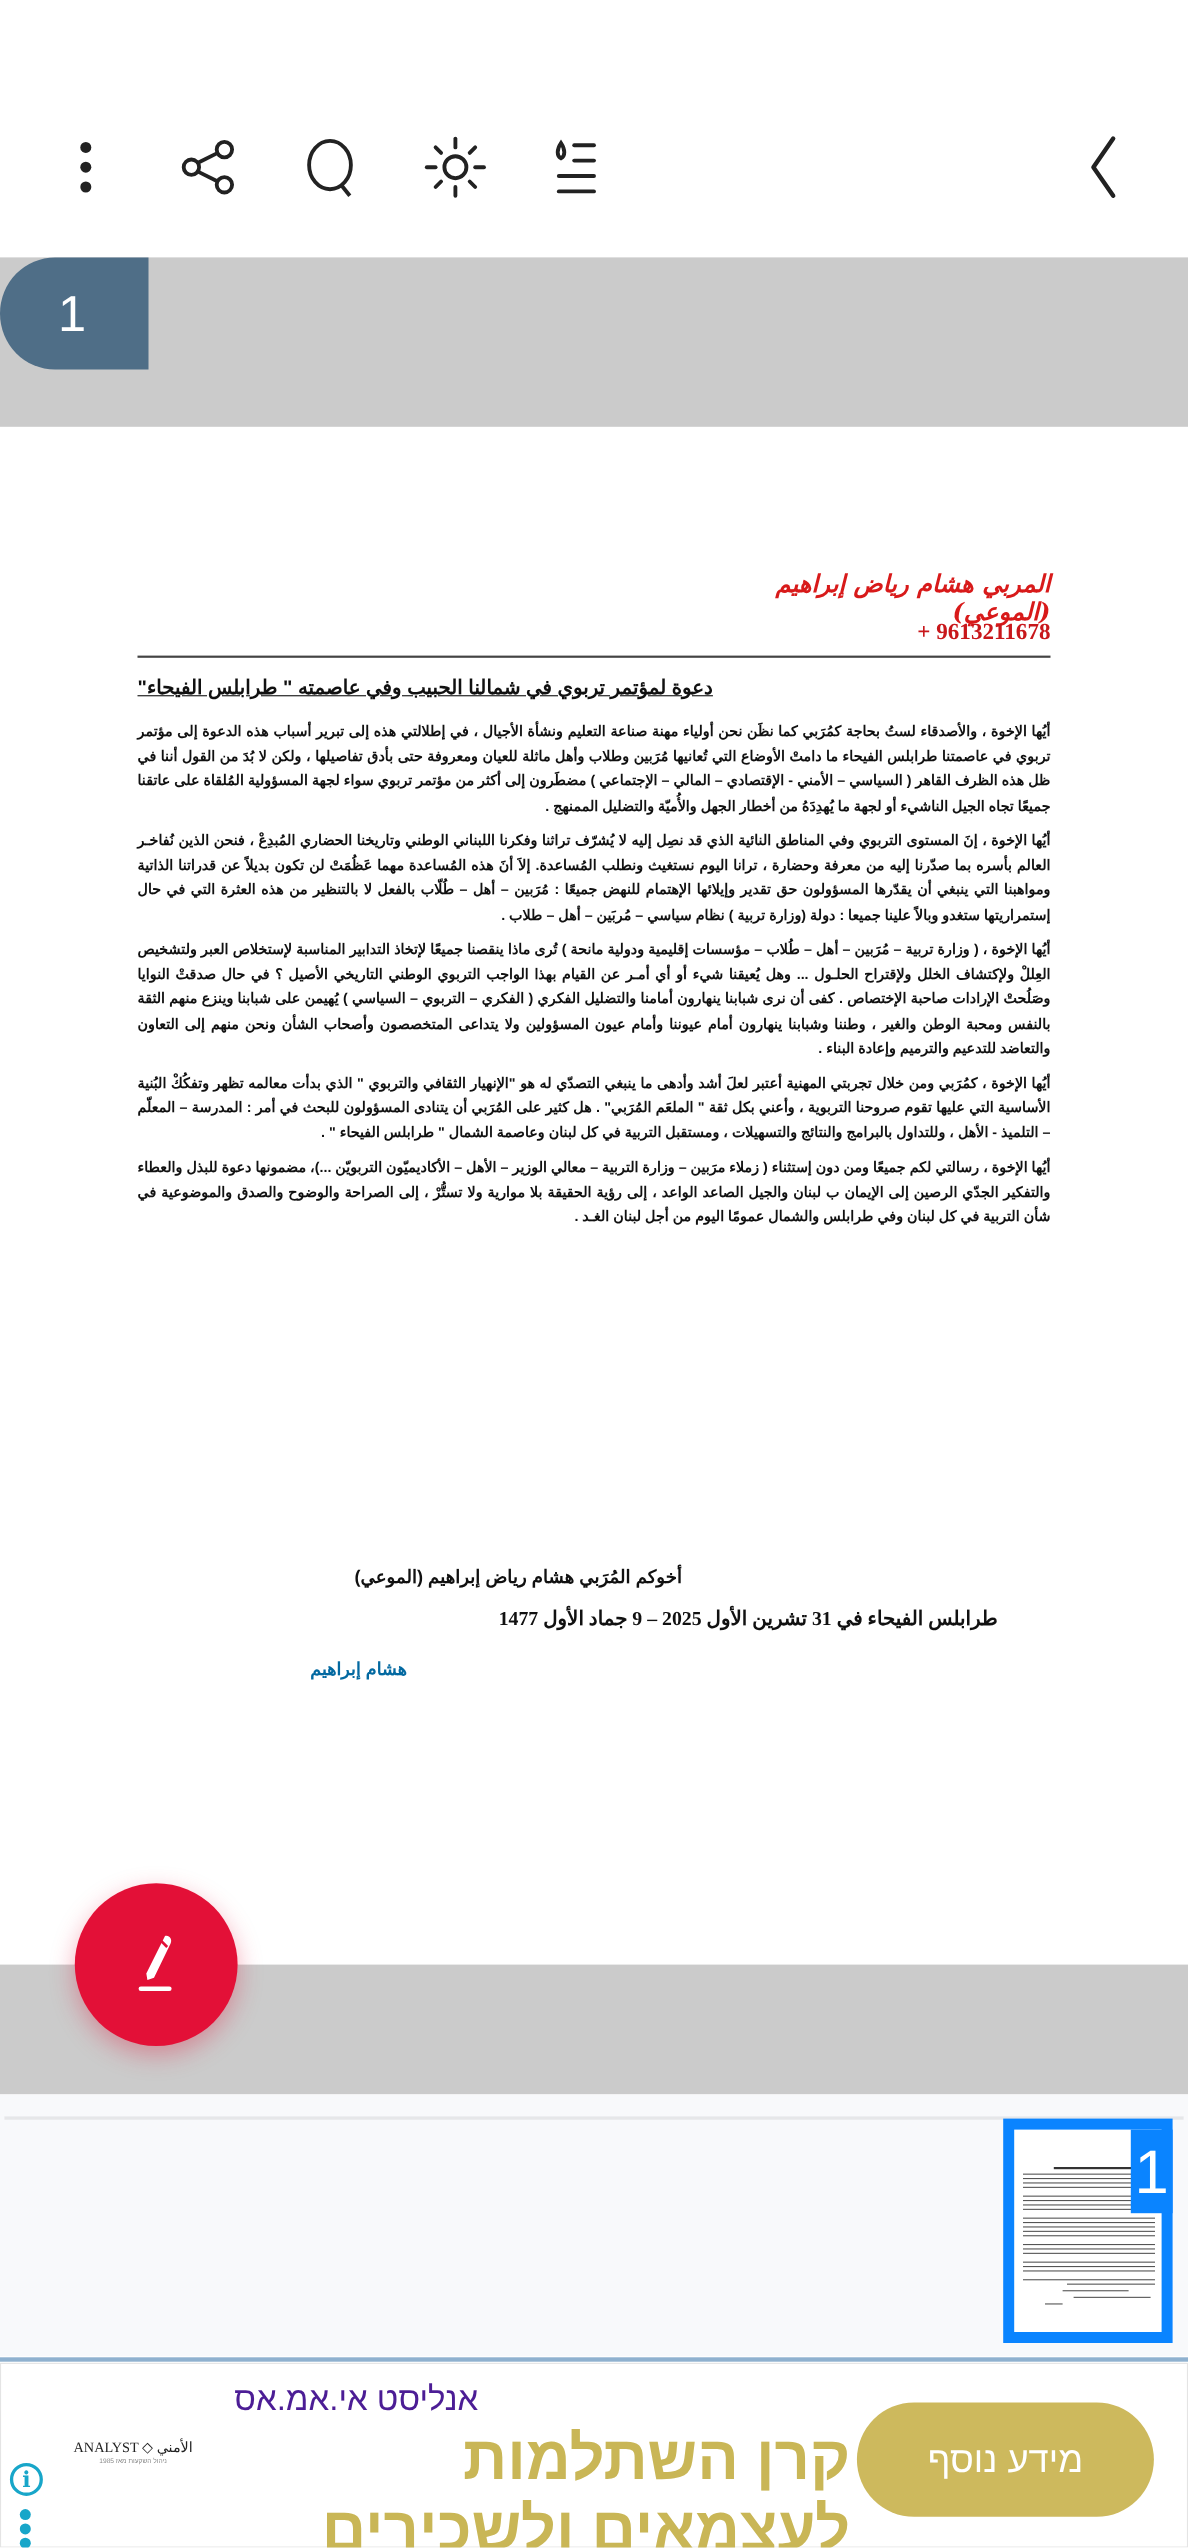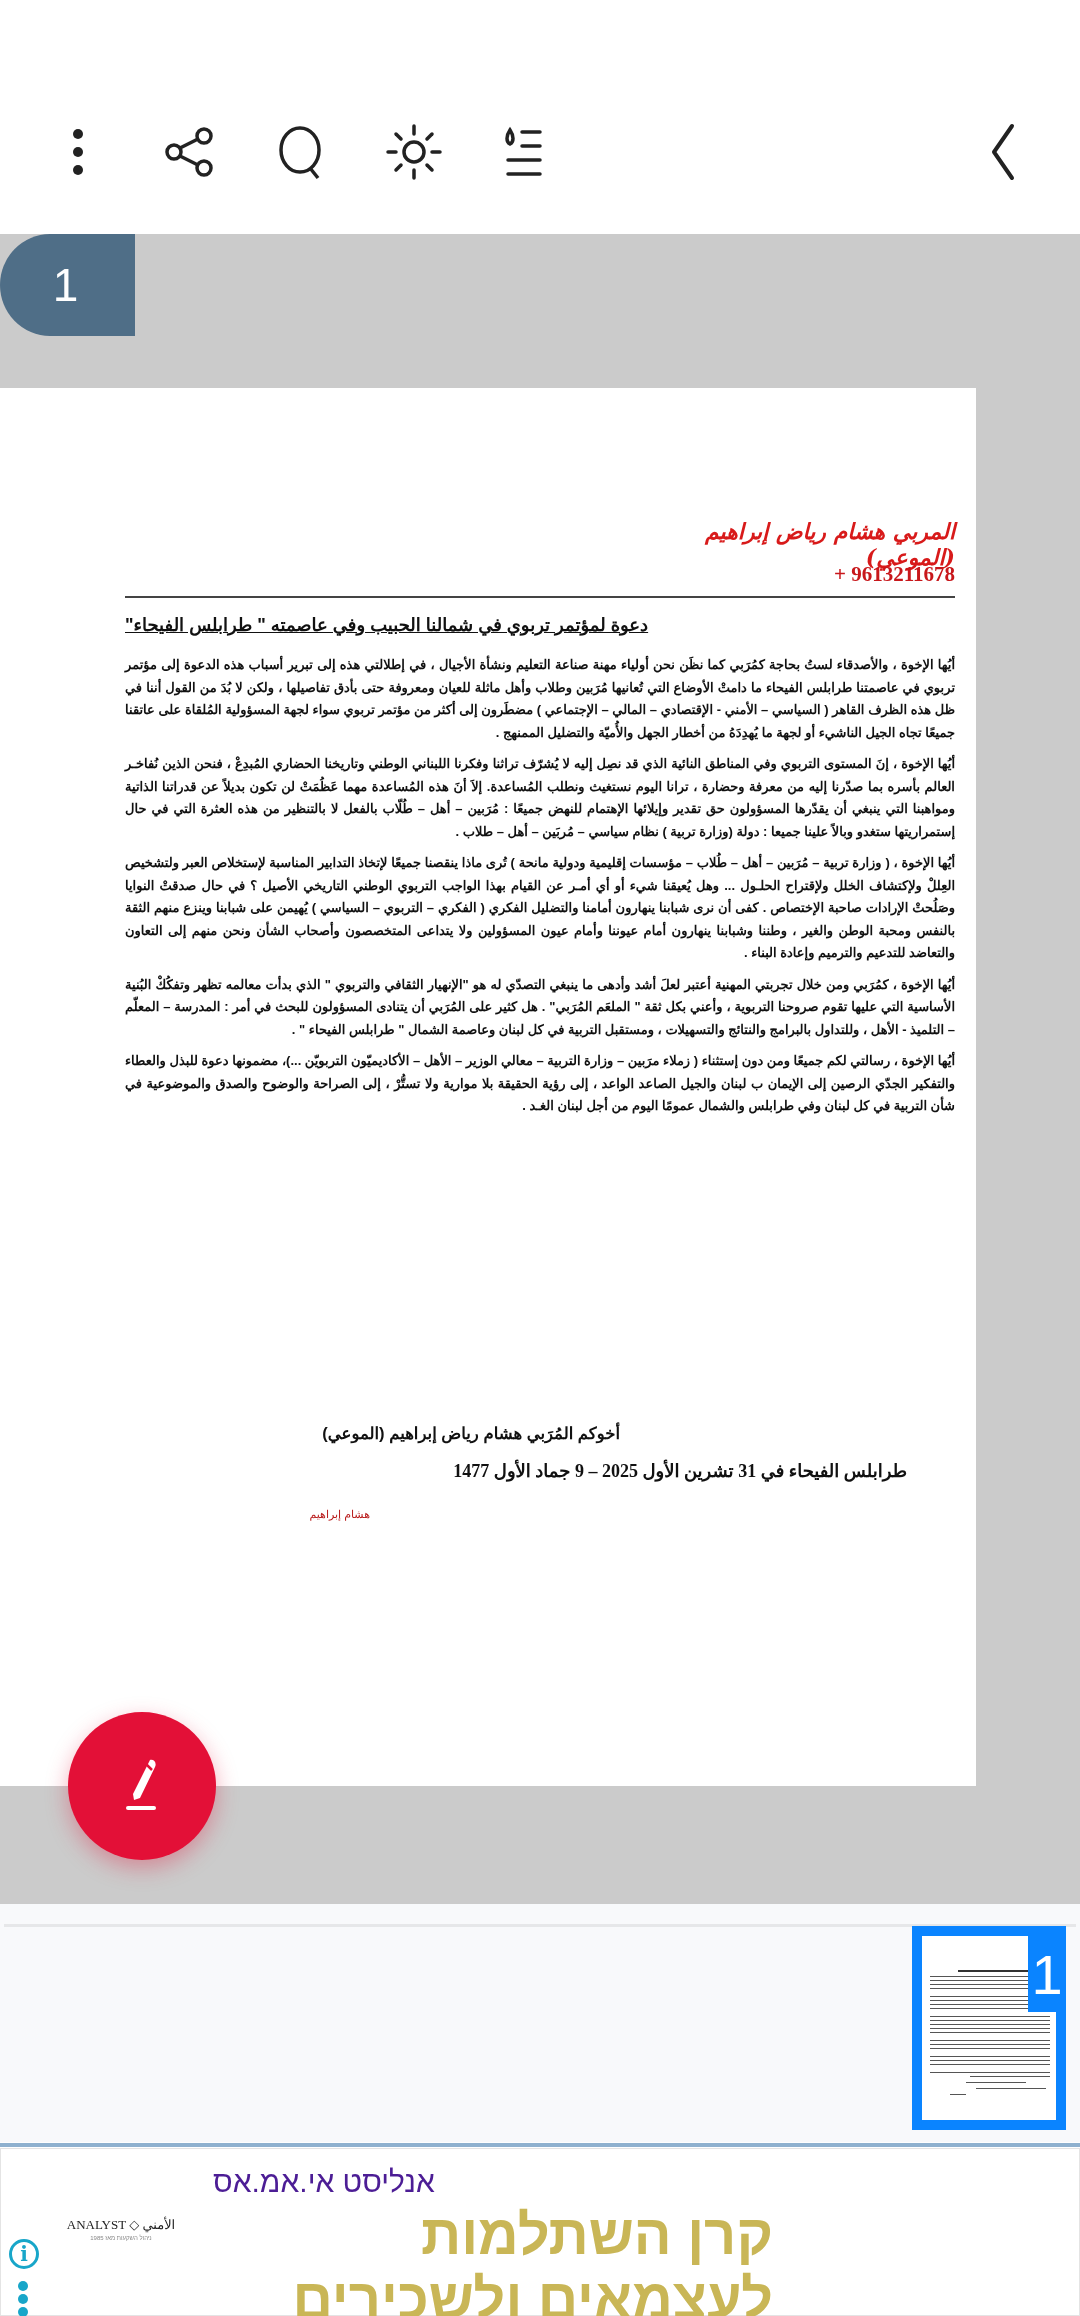--- a/index.html
+++ b/index.html
@@ -7,32 +7,32 @@
   .screen { position: relative; width: 1080px; height: 2316px; background: #ffffff; }
 
   
   .toolbar { position: absolute; left: 0; top: 0; width: 1080px; height: 234px; background: #ffffff; }
   .tb-icon { position: absolute; top: 118px; width: 68px; height: 68px; display: flex; align-items: center; justify-content: center; cursor: pointer; }
   .tb-icon svg { width: 60px; height: 60px; }
 
   
   .viewer { position: absolute; left: 0; top: 234px; width: 1080px; height: 1670px; background: #cbcbcb; }
   .page-badge { position: absolute; left: 0; top: 234px; width: 135px; height: 102px; background: #4f6e87; border-radius: 50px 0 0 50px / 51px 0 0 51px; color: #fff; font-size: 46px; display: flex; align-items: center; justify-content: center; padding-right: 4px; z-index: 3; }
-  .page { position: absolute; left: 0; top: 388px; width: 976px; height: 1398px; background: #ffffff; }
+  .page { position: absolute; left: 0; top: 388px; width: 1080px; height: 1398px; background: #ffffff; }
 
   .doc { position: absolute; left: 125px; top: 130px; width: 830px; direction: rtl; text-align: justify; color: #111; }
   .author-name { color: #d81a1a; font-family: "DejaVu Serif", serif; font-style: italic; font-weight: bold; font-size: 22px; text-align: right; position: absolute; right: 0; top: 0; width: 300px; }
   .phone { color: #c8171b; font-family: "Liberation Serif", serif; font-weight: bold; font-size: 21px; position: absolute; right: 0; top: 44px; direction: ltr; text-align: right; width: 300px; }
   .rule { position: absolute; left: 0; right: 0; top: 78px; height: 2px; background: #444; }
   .doc-title { position: absolute; top: 96px; left: 0; right: 0; text-align: left; font-weight: bold; font-size: 18px; text-decoration: underline; }
   .paras { position: absolute; top: 136px; left: 0; right: 0; }
   .para { font-weight: bold; font-size: 13px; line-height: 22.5px; margin-bottom: 9px; }
   .sign { position: absolute; top: 906px; right: 335px; font-weight: bold; font-size: 16.5px; }
   .date { position: absolute; top: 942px; right: 48px; font-weight: bold; font-size: 18px; font-family: Liberation Serif, serif; }
-  .sig-small { position: absolute; top: 990px; right: 585px; font-size: 11px; font-weight: normal; color: #b91c1c; }
+  .sig-small { position: absolute; top: 990px; right: 585px; font-size: 16px; font-weight: bold; color: #0369a1; }
 
   
   .fab { position: absolute; left: 68px; top: 1712px; width: 148px; height: 148px; border-radius: 50%; background: #e31037; box-shadow: 0 8px 22px rgba(227,16,55,0.35); display: flex; align-items: center; justify-content: center; z-index: 5; cursor: pointer; }
   .fab svg { width: 64px; height: 64px; }
 
   
   .thumbstrip { position: absolute; left: 0; top: 1904px; width: 1080px; height: 238px; background: #f8f9fb; }
   .thumb-divider { position: absolute; left: 4px; top: 20px; width: 1072px; height: 3px; background: #e6e7e9; }
   .thumb { position: absolute; left: 912px; top: 22px; width: 154px; height: 204px; background: #0a84ff; cursor: pointer; }
   .thumb-page { position: absolute; left: 10px; top: 10px; width: 134px; height: 184px; background: #fff; overflow: hidden; }
@@ -182,15 +182,16 @@
       <span></span>
         <span></span>
         <span></span>
     </div>
     <div class="ad-logo">
       <div class="ad-logo-main">ANALYST ◇ الأمني</div>
       <div class="ad-logo-sub">ניהול השקעות מאז 1985</div>
     </div>
     <div class="ad-brand">אנליסט אי.אמ.אס</div>
     <div class="ad-headline">קרן השתלמות לעצמאים ולשכירים</div>
+    <div class="ad-cta">מידע נוסף</div>
   </div>
 
 </div>
 
 </body></html>

